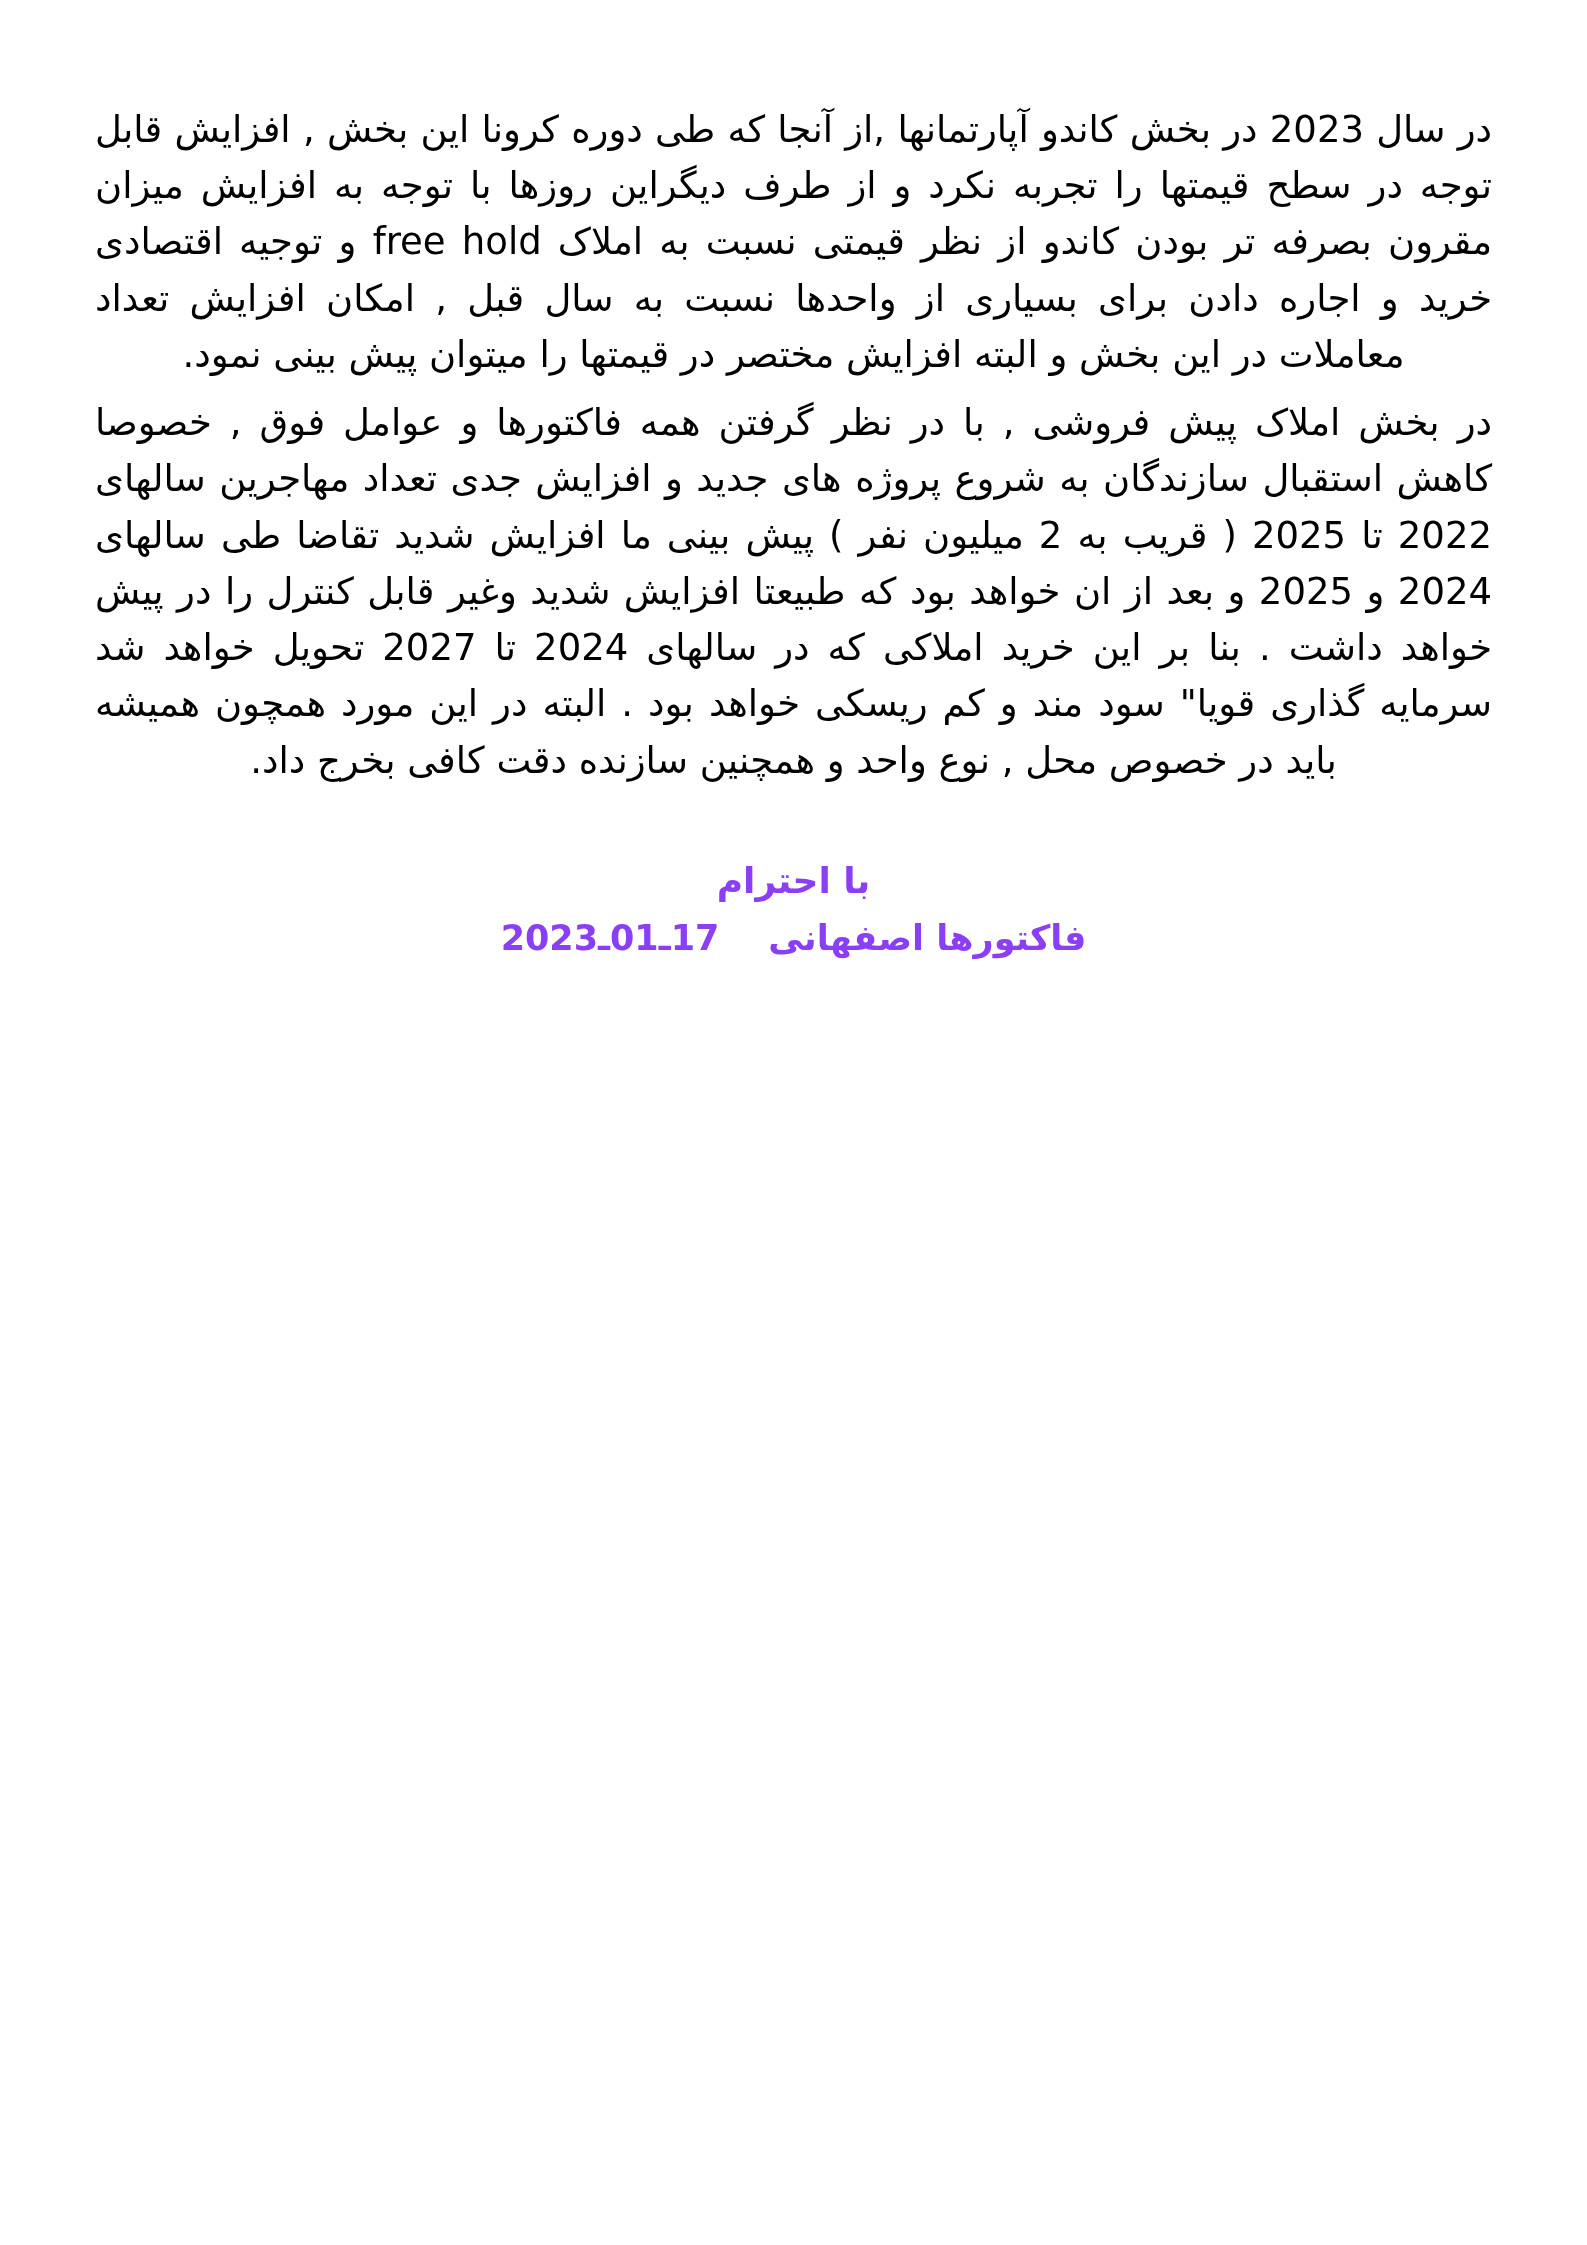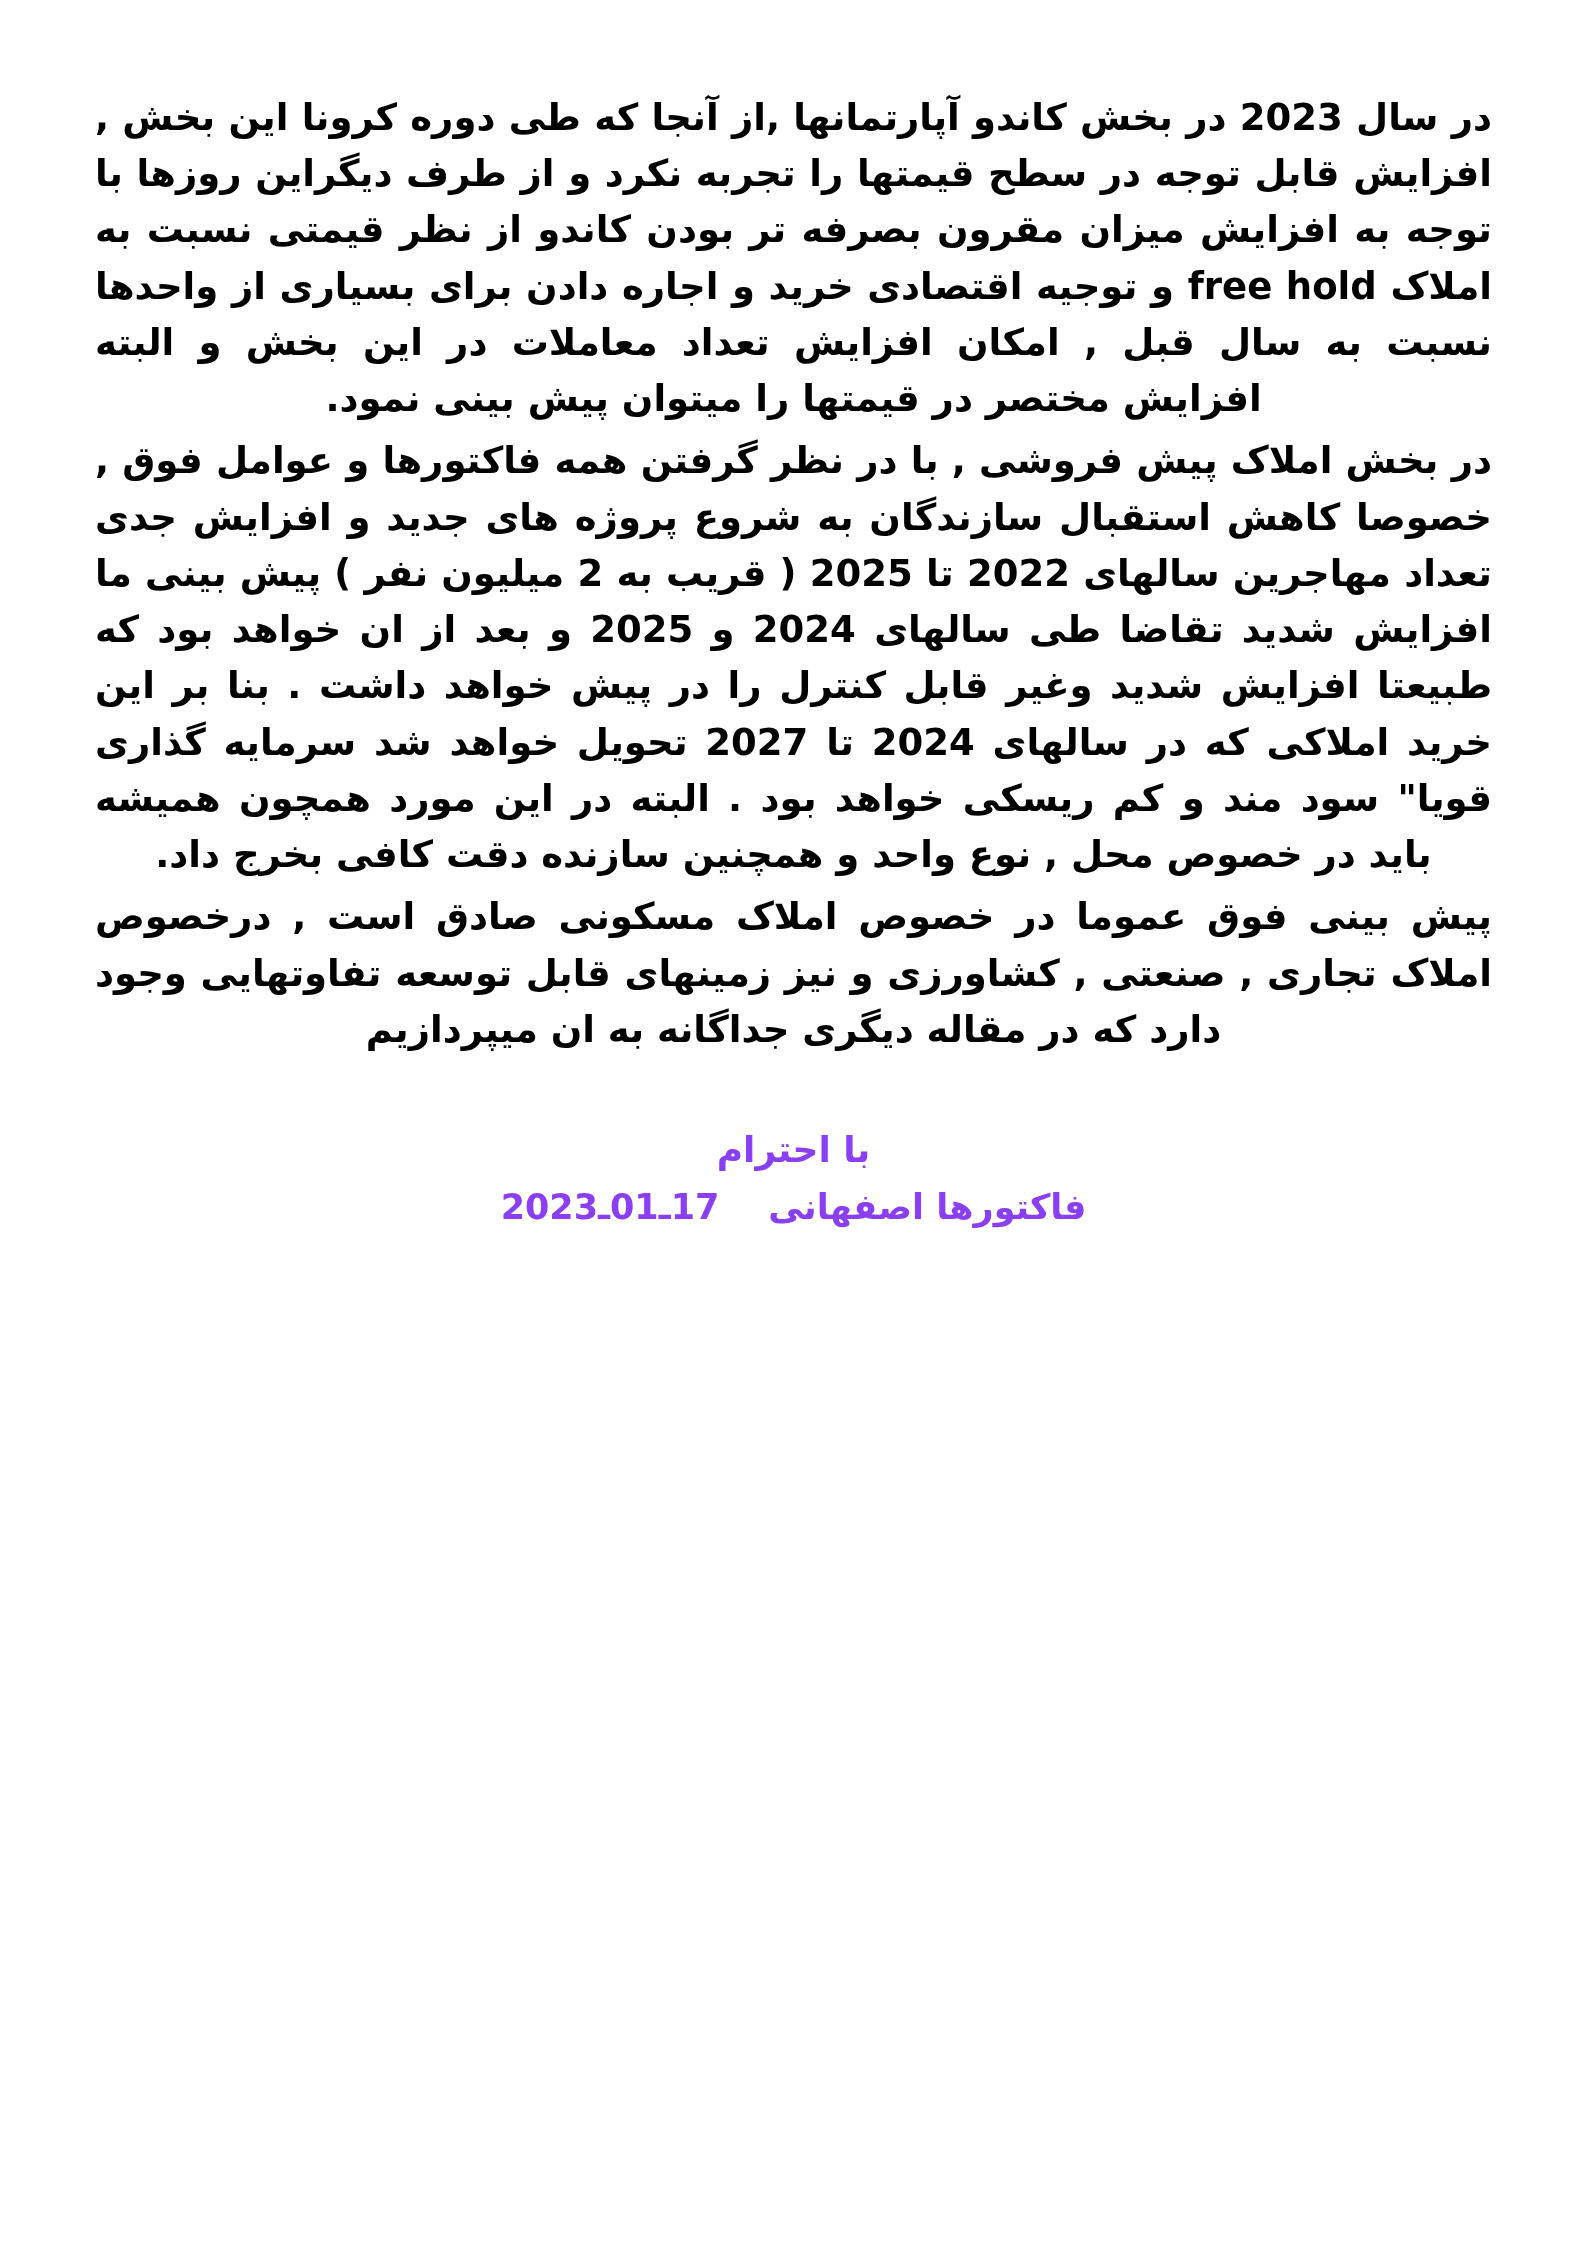--- a/index.html
+++ b/index.html
@@ -16,23 +16,23 @@
     padding: 90px 95px 40px 95px;
     overflow: hidden;
   }
   .doc {
     direction: rtl;
     text-align: justify;
     text-align-last: center;
   }
   .para {
     font-size: 37px;
-    font-weight: bold;
+    font-weight: normal;
     line-height: 1.52;
-    margin: 0 0 6px 0;
+    margin: 12px 0 6px 0;
     direction: rtl;
     text-align: justify;
     text-justify: inter-word;
     letter-spacing: 0px;
   }
   .para:last-of-type {
     margin-bottom: 0;
   }
   .signature-block {
     margin-top: 62px;
@@ -52,20 +52,19 @@
 </style>
 </head>
 <body>
 
 <div class="doc">
 
   <p class="para">در سال 2023 در بخش کاندو آپارتمانها ,از آنجا که طی دوره کرونا این بخش , افزایش قابل توجه در سطح قیمتها را تجربه نکرد و از طرف دیگراین روزها با توجه به افزایش میزان مقرون بصرفه تر بودن کاندو از نظر قیمتی نسبت به املاک  free hold  و توجیه اقتصادی خرید و اجاره دادن برای بسیاری از واحدها نسبت به سال قبل ,  امکان افزایش تعداد معاملات در این بخش و البته افزایش مختصر در قیمتها را میتوان پیش بینی نمود.</p>
 
   <p class="para">در بخش املاک پیش فروشی , با در نظر گرفتن همه فاکتورها و عوامل فوق , خصوصا کاهش استقبال سازندگان به شروع پروژه های جدید و افزایش جدی تعداد مهاجرین سالهای 2022 تا 2025 ( قریب به 2 میلیون نفر ) پیش بینی ما افزایش شدید تقاضا طی سالهای 2024 و 2025 و بعد از ان خواهد بود که طبیعتا افزایش شدید وغیر قابل کنترل را در پیش خواهد داشت . بنا بر این خرید املاکی که در سالهای 2024 تا 2027 تحویل خواهد شد سرمایه گذاری  قویا" سود مند و کم ریسکی خواهد بود . البته در این مورد همچون همیشه باید در خصوص محل , نوع واحد و همچنین سازنده دقت کافی بخرج داد.</p>
 
-  <p class="para">پیش بینی فوق عموما در خصوص املاک مسکونی صادق است , درخصوص املاک تجاری , صنعتی , کشاورزی و نیز زمینهای قابل توسعه تفاوتهایی وجود دارد که در مقاله دیگری جداگانه به ان میپردازیم</p>
 
   <div class="signature-block">
     <div class="sig-line" style="color: rgb(139, 63, 245);">با احترام</div>
     <div class="sig-line second" style="color: rgb(139, 63, 245);">فاکتورها اصفهانی    17ـ01ـ2023</div>
   </div>
 
 </div>
 
 </body></html>

